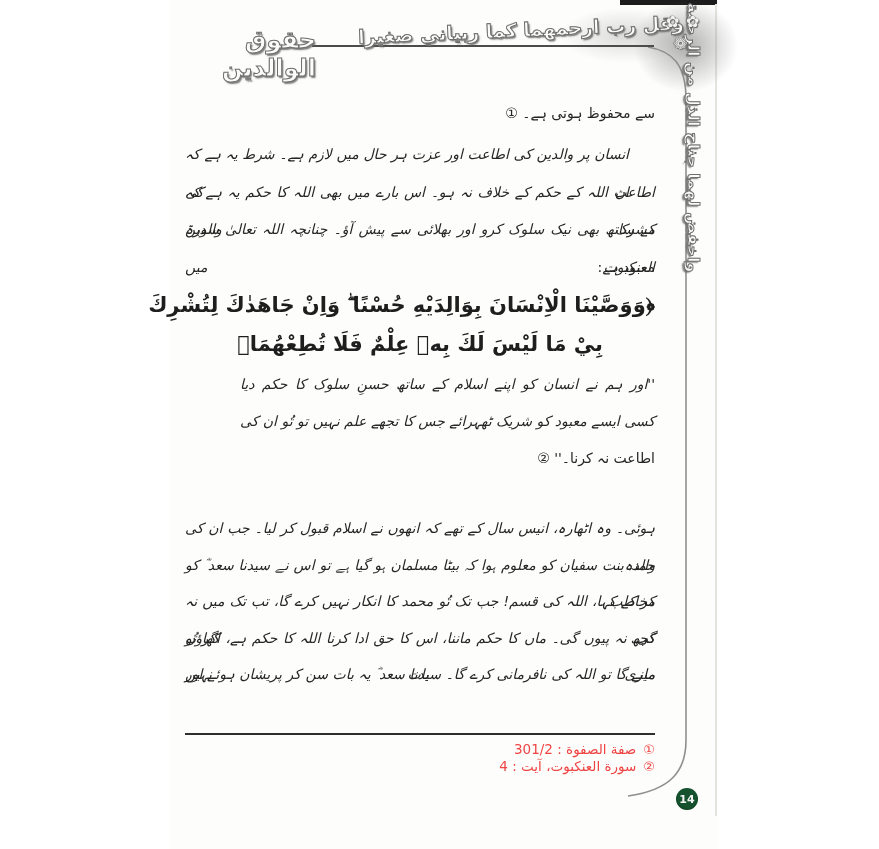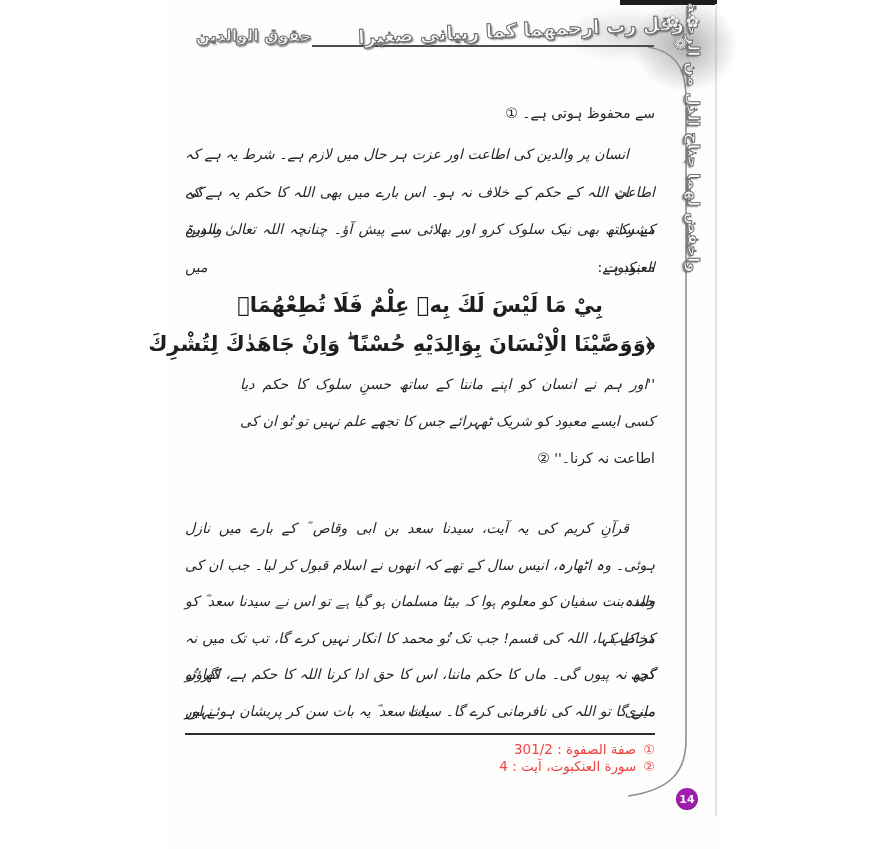--- a/index.html
+++ b/index.html
@@ -12,22 +12,22 @@
   
   .smudge{position:absolute;border-radius:50%;pointer-events:none;}
   .smudge.a{left:633px;top:0px;width:105px;height:92px;
     background:radial-gradient(closest-side,rgba(110,110,110,.55),rgba(110,110,110,0));}
   .smudge.b{left:560px;top:8px;width:130px;height:55px;
     background:radial-gradient(closest-side,rgba(130,130,130,.28),rgba(130,130,130,0));}
 
   .outline-text{color:#fbfbf8;-webkit-text-stroke:1px #6e6e6e;font-weight:bold;
     text-shadow:1.5px 1.8px 1.5px rgba(100,100,100,.85),-0.5px -0.5px 0 #b5b5b5;}
 
-  .book-title{position:absolute;left:196px;top:26px;width:120px;font-size:16px;
-    direction:rtl;text-align:left;letter-spacing:-1px;}
+  .book-title{position:absolute;left:196px;top:26px;width:120px;font-size:24px;
+    direction:rtl;text-align:right;letter-spacing:-1px;}
   .header-rule{position:absolute;left:312px;top:45px;width:342px;height:2px;background:#4c4c4c;}
 
   .banner{position:absolute;left:358px;top:12px;width:308px;height:36px;
     display:flex;align-items:center;justify-content:flex-end;direction:rtl;
     font-size:19px;transform:rotate(-2.5deg);white-space:nowrap;}
 
   .ribbon-vertical{position:absolute;left:582px;top:152px;width:215px;height:26px;
     transform:rotate(90deg);direction:rtl;text-align:center;font-size:16px;white-space:nowrap;}
 
   .flowers{position:absolute;left:660px;top:8px;width:56px;height:58px;}
@@ -52,21 +52,21 @@
   .trans .ln{line-height:36.8px;height:36.8px;}
   .para2{position:absolute;left:185px;top:510px;width:470px;}
   .para2 .ln{line-height:36.5px;height:36.5px;}
 
   .fn-rule{position:absolute;left:185px;top:733px;width:470px;height:2px;background:#2e2e2e;}
   .footnotes{position:absolute;left:185px;top:741px;width:470px;direction:rtl;}
   .fn-row{direction:rtl;text-align:right;font-size:13.5px;color:#ef4444;line-height:16px;}
   .fn-marker{margin-left:7px;font-size:13px;}
 
   .page-circle{position:absolute;left:676px;top:788px;width:22px;height:22px;border-radius:50%;
-    background:#a21caf;color:#f4f4f4;font-size:11px;font-weight:bold;
+    background:#14532d;color:#f4f4f4;font-size:11px;font-weight:bold;
     display:flex;align-items:center;justify-content:center;
     box-shadow:inset 0 -1px 2px rgba(0,0,0,.25);}
 </style>
 </head>
 <body>
 
 <div class="stage">
   <div class="scanpage"></div>
   <div class="top-strip"></div>
   <div class="scan-edge"></div>
@@ -95,32 +95,31 @@
   <div class="ln start cont-line">سے محفوظ ہوتی ہے۔ ①</div>
 
   <div class="para1">
     <div class="ln j indent">انسان پر والدین کی اطاعت اور عزت ہر حال میں لازم ہے۔ شرط یہ ہے کہ ان کی</div>
     <div class="ln j">اطاعت اللہ کے حکم کے خلاف نہ ہو۔ اس بارے میں بھی اللہ کا حکم یہ ہے کہ مشرک والدین</div>
     <div class="ln j">کے ساتھ بھی نیک سلوک کرو اور بھلائی سے پیش آؤ۔ چنانچہ اللہ تعالیٰ سورۃ العنکبوت میں</div>
     <div class="ln start">معبود ہے:</div>
   </div>
 
   <div class="verse">
+    <div class="ln">﴿وَوَصَّيْنَا الْاِنْسَانَ بِوَالِدَيْهِ حُسْنًا ۖ وَاِنْ جَاهَدٰكَ لِتُشْرِكَ</div>
     <div class="ln">بِيْ مَا لَيْسَ لَكَ بِهٖ عِلْمٌ فَلَا تُطِعْهُمَا﴾</div>
-    <div class="ln">﴿وَوَصَّيْنَا الْاِنْسَانَ بِوَالِدَيْهِ حُسْنًا ۖ وَاِنْ جَاهَدٰكَ لِتُشْرِكَ</div>
   </div>
 
   <div class="trans">
-    <div class="ln j">''اور ہم نے انسان کو اپنے ماننا کے ساتھ حسنِ سلوک کا حکم دیا</div>
+    <div class="ln j">''اور ہم نے انسان کو اپنے اسلام کے ساتھ حسنِ سلوک کا حکم دیا</div>
     <div class="ln j">کسی ایسے معبود کو شریک ٹھہرائے جس کا تجھے علم نہیں تو تُو ان کی</div>
     <div class="ln start">اطاعت نہ کرنا۔'' ②</div>
   </div>
 
   <div class="para2">
-    <div class="ln j indent">قرآنِ کریم کی یہ آیت، سیدنا سعد بن ابی وقاص ؓ کے بارے میں نازل</div>
     <div class="ln j">ہوئی۔ وہ اٹھارہ، انیس سال کے تھے کہ انھوں نے اسلام قبول کر لیا۔ جب ان کی والدہ</div>
     <div class="ln j">حمنہ بنت سفیان کو معلوم ہوا کہ بیٹا مسلمان ہو گیا ہے تو اس نے سیدنا سعد ؓ کو مخاطب</div>
     <div class="ln j">کر کے کہا، اللہ کی قسم! جب تک تُو محمد کا انکار نہیں کرے گا، تب تک میں نہ کچھ کھاؤں</div>
     <div class="ln j">گی، نہ پیوں گی۔ ماں کا حکم ماننا، اس کا حق ادا کرنا اللہ کا حکم ہے، اگر تُو میری بات نہیں</div>
     <div class="ln j">مانے گا تو اللہ کی نافرمانی کرے گا۔ سیدنا سعد ؓ یہ بات سن کر پریشان ہوئے اور</div>
   </div>
 
   <div class="fn-rule"></div>
 
   <div class="footnotes">

